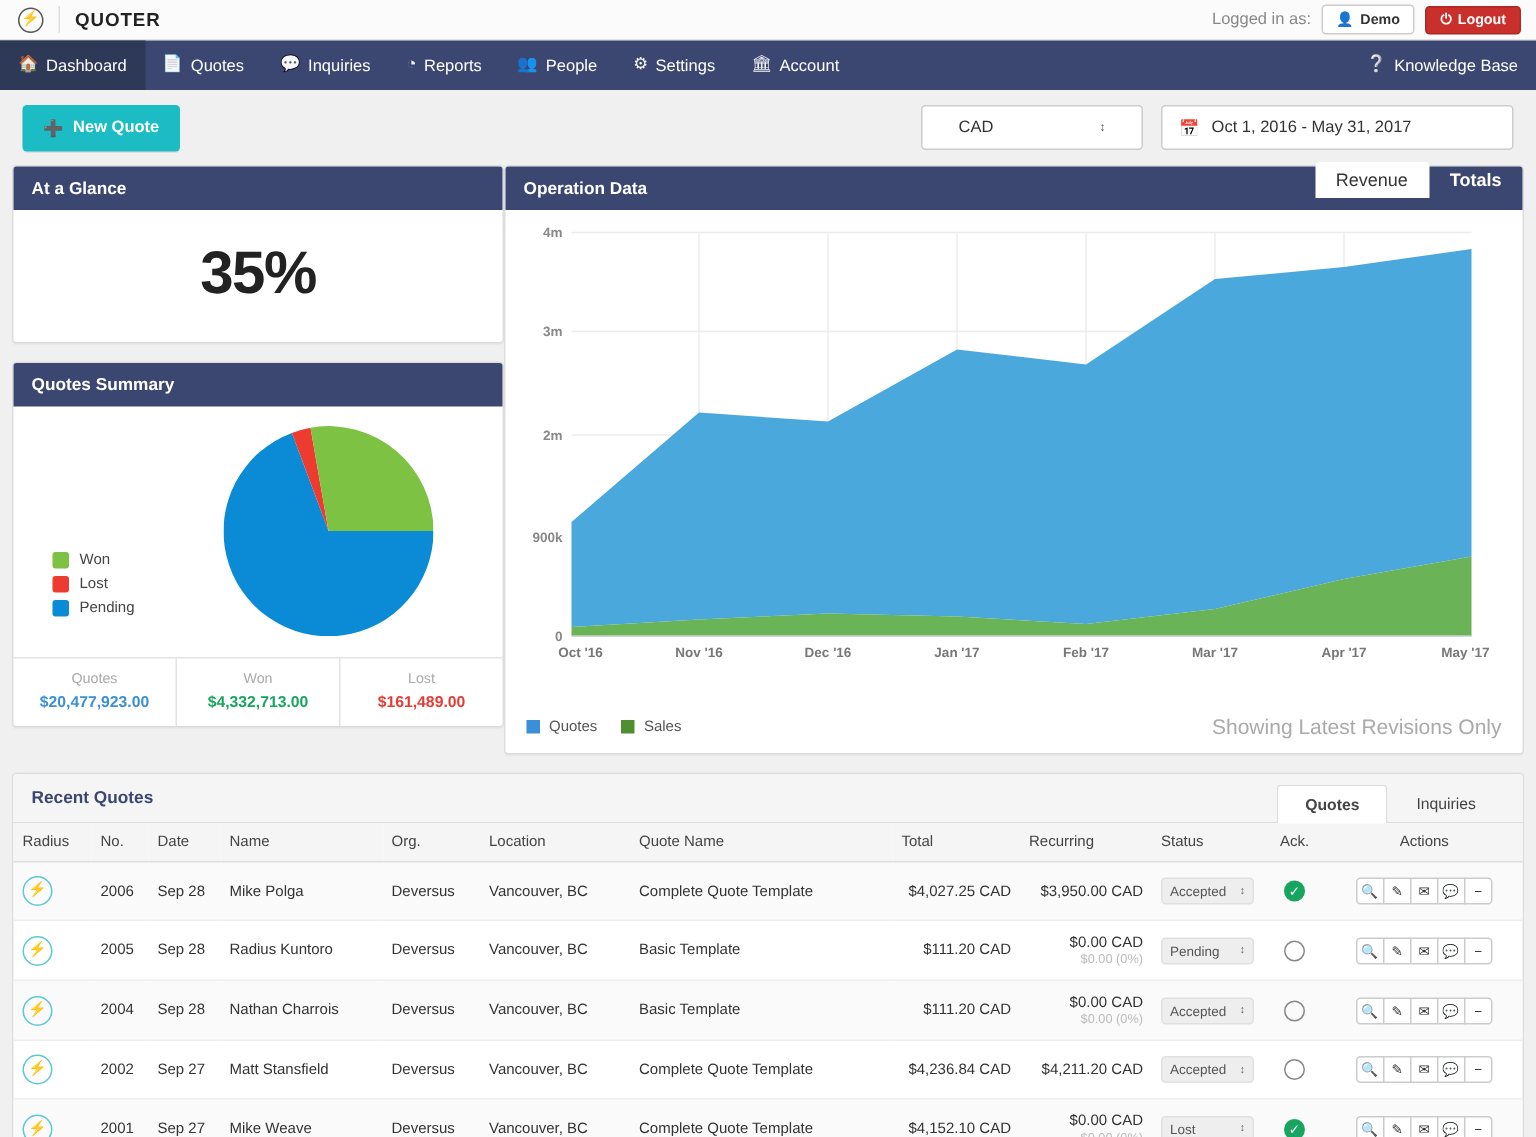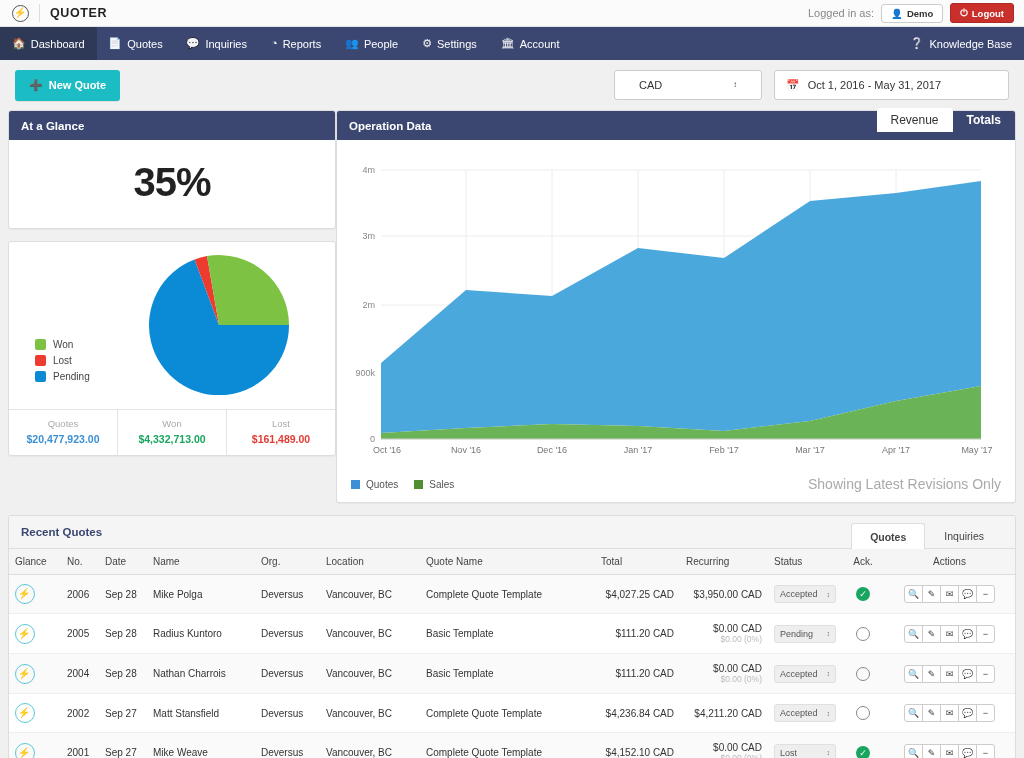--- a/index.html
+++ b/index.html
@@ -125,21 +125,21 @@
   .sum-value { font-size: 10.5px; font-weight: bold; }
 
   
   .op-head { position: relative; padding-right: 0; }
   .op-tabs { margin-left: auto; display: flex; align-items: flex-end; gap: 0; align-self: flex-end; }
   .op-tab {
     padding: 5px 14px; font-size: 12px; color: #fff;
     border-radius: 3px 3px 0 0;
   }
   .op-tab.active { background: #fff; color: #333; font-weight: normal; }
-  .chart-body { padding: 16px 10px 4px 4px; height: 330px; position: relative; }
+  .chart-body { padding: 1px 10px 4px 4px; height: 330px; position: relative; font-weight: bold; }
   .chart-foot {
     display: flex; align-items: center;
     padding: 6px 14px 10px; font-size: 10px; color: #555;
   }
   .chart-legend { display: flex; gap: 16px; }
   .chart-legend .item { display: flex; align-items: center; gap: 6px; }
   .chart-legend .sw { width: 9px; height: 9px; }
   .chart-note { margin-left: auto; color: #aaa; font-size: 14px; }
 
   
@@ -281,20 +281,23 @@
     <div class="card">
       <div class="card-head">
         <span>At a Glance</span>
       </div>
       <div class="glance-body">
         <div class="glance-value">35%</div>
       </div>
     </div>
 
     <div class="card">
+      <div class="card-head">
+        <span>Quotes Summary</span>
+      </div>
       <div class="pie-body">
         <div class="pie-wrap">
           <svg width="140" height="140" viewBox="0 0 140 140">
 
             <path d="M70 70 L140 70 A70 70 0 1 1 45.6 4.6 Z" fill="#0b8bd5"></path>
 
             <path d="M70 70 L45.6 4.6 A70 70 0 0 1 58.0 1.1 Z" fill="#ee3b2f"></path>
 
             <path d="M70 70 L58.0 1.1 A70 70 0 0 1 140 70 Z" fill="#7dc242"></path>
           </svg>
@@ -406,21 +409,21 @@
     <span class="rq-title">Recent Quotes</span>
     <div class="rq-tabs">
       <div class="rq-tab active">Quotes</div>
       <div class="rq-tab">Inquiries</div>
     </div>
   </div>
 
   <table class="rq">
     <thead>
       <tr>
-        <th style="width:52px">Glance</th>
+        <th style="width:52px">Radius</th>
         <th style="width:38px">No.</th>
         <th style="width:48px">Date</th>
         <th style="width:108px">Name</th>
         <th style="width:65px">Org.</th>
         <th style="width:100px">Location</th>
         <th style="width:175px">Quote Name</th>
         <th class="num-right" style="width:85px">Total</th>
         <th class="num-right" style="width:88px">Recurring</th>
         <th style="width:72px">Status</th>
         <th style="width:42px;text-align:center">Ack.</th>

